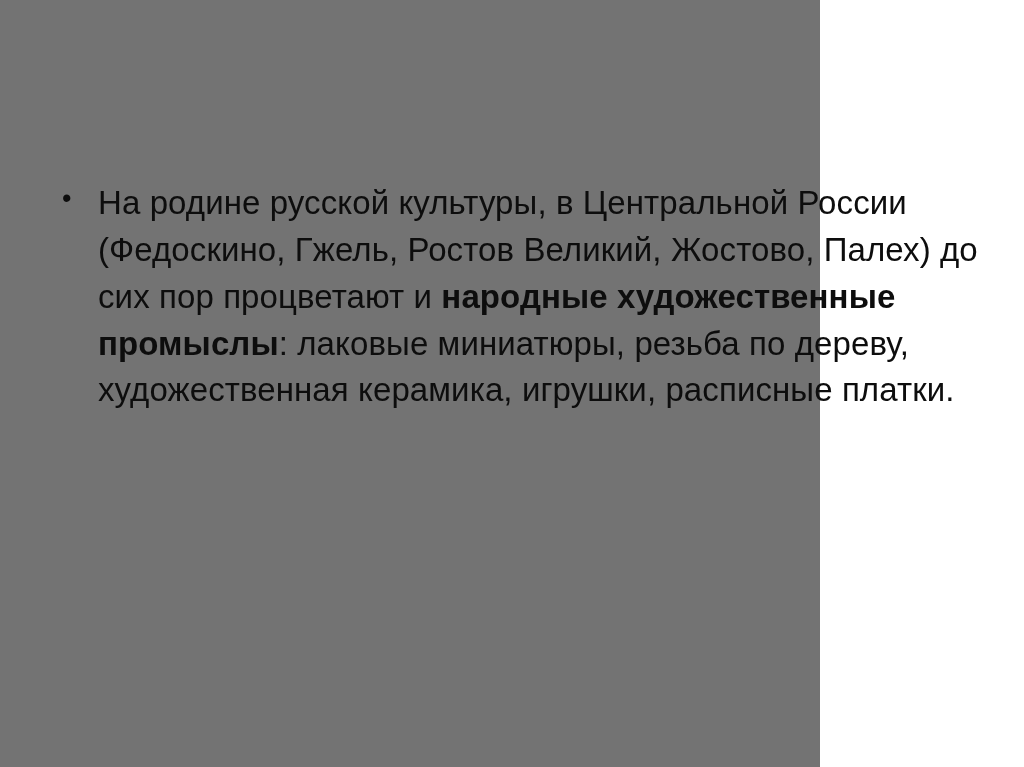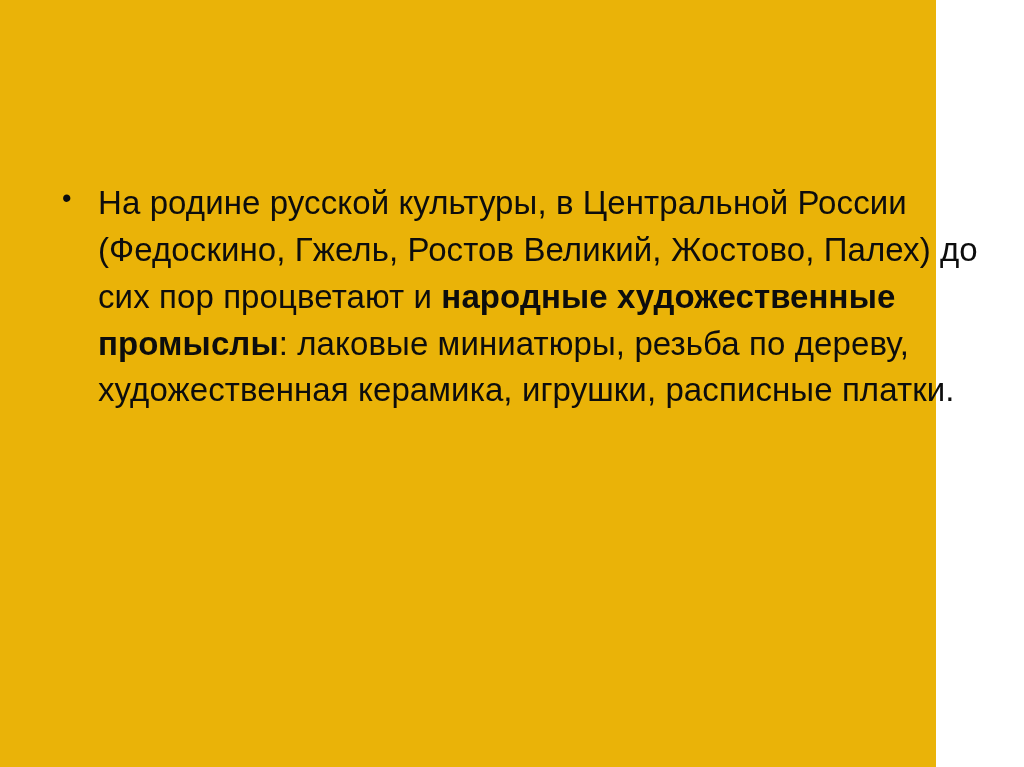--- a/index.html
+++ b/index.html
@@ -8,23 +8,23 @@
   }
   body {
     width: 1024px;
     height: 767px;
     background: #ffffff;
     font-family: "Liberation Sans", sans-serif;
     overflow: hidden;
   }
   .slide {
     position: relative;
-    width: 936px;
+    width: 820px;
     height: 767px;
-    background: #eab308;
+    background: #737373;
     box-sizing: border-box;
   }
   .content-body {
     position: absolute;
     left: 52px;
     top: 180px;
     width: 930px;
   }
   ul.bullet-list {
     list-style: none;

